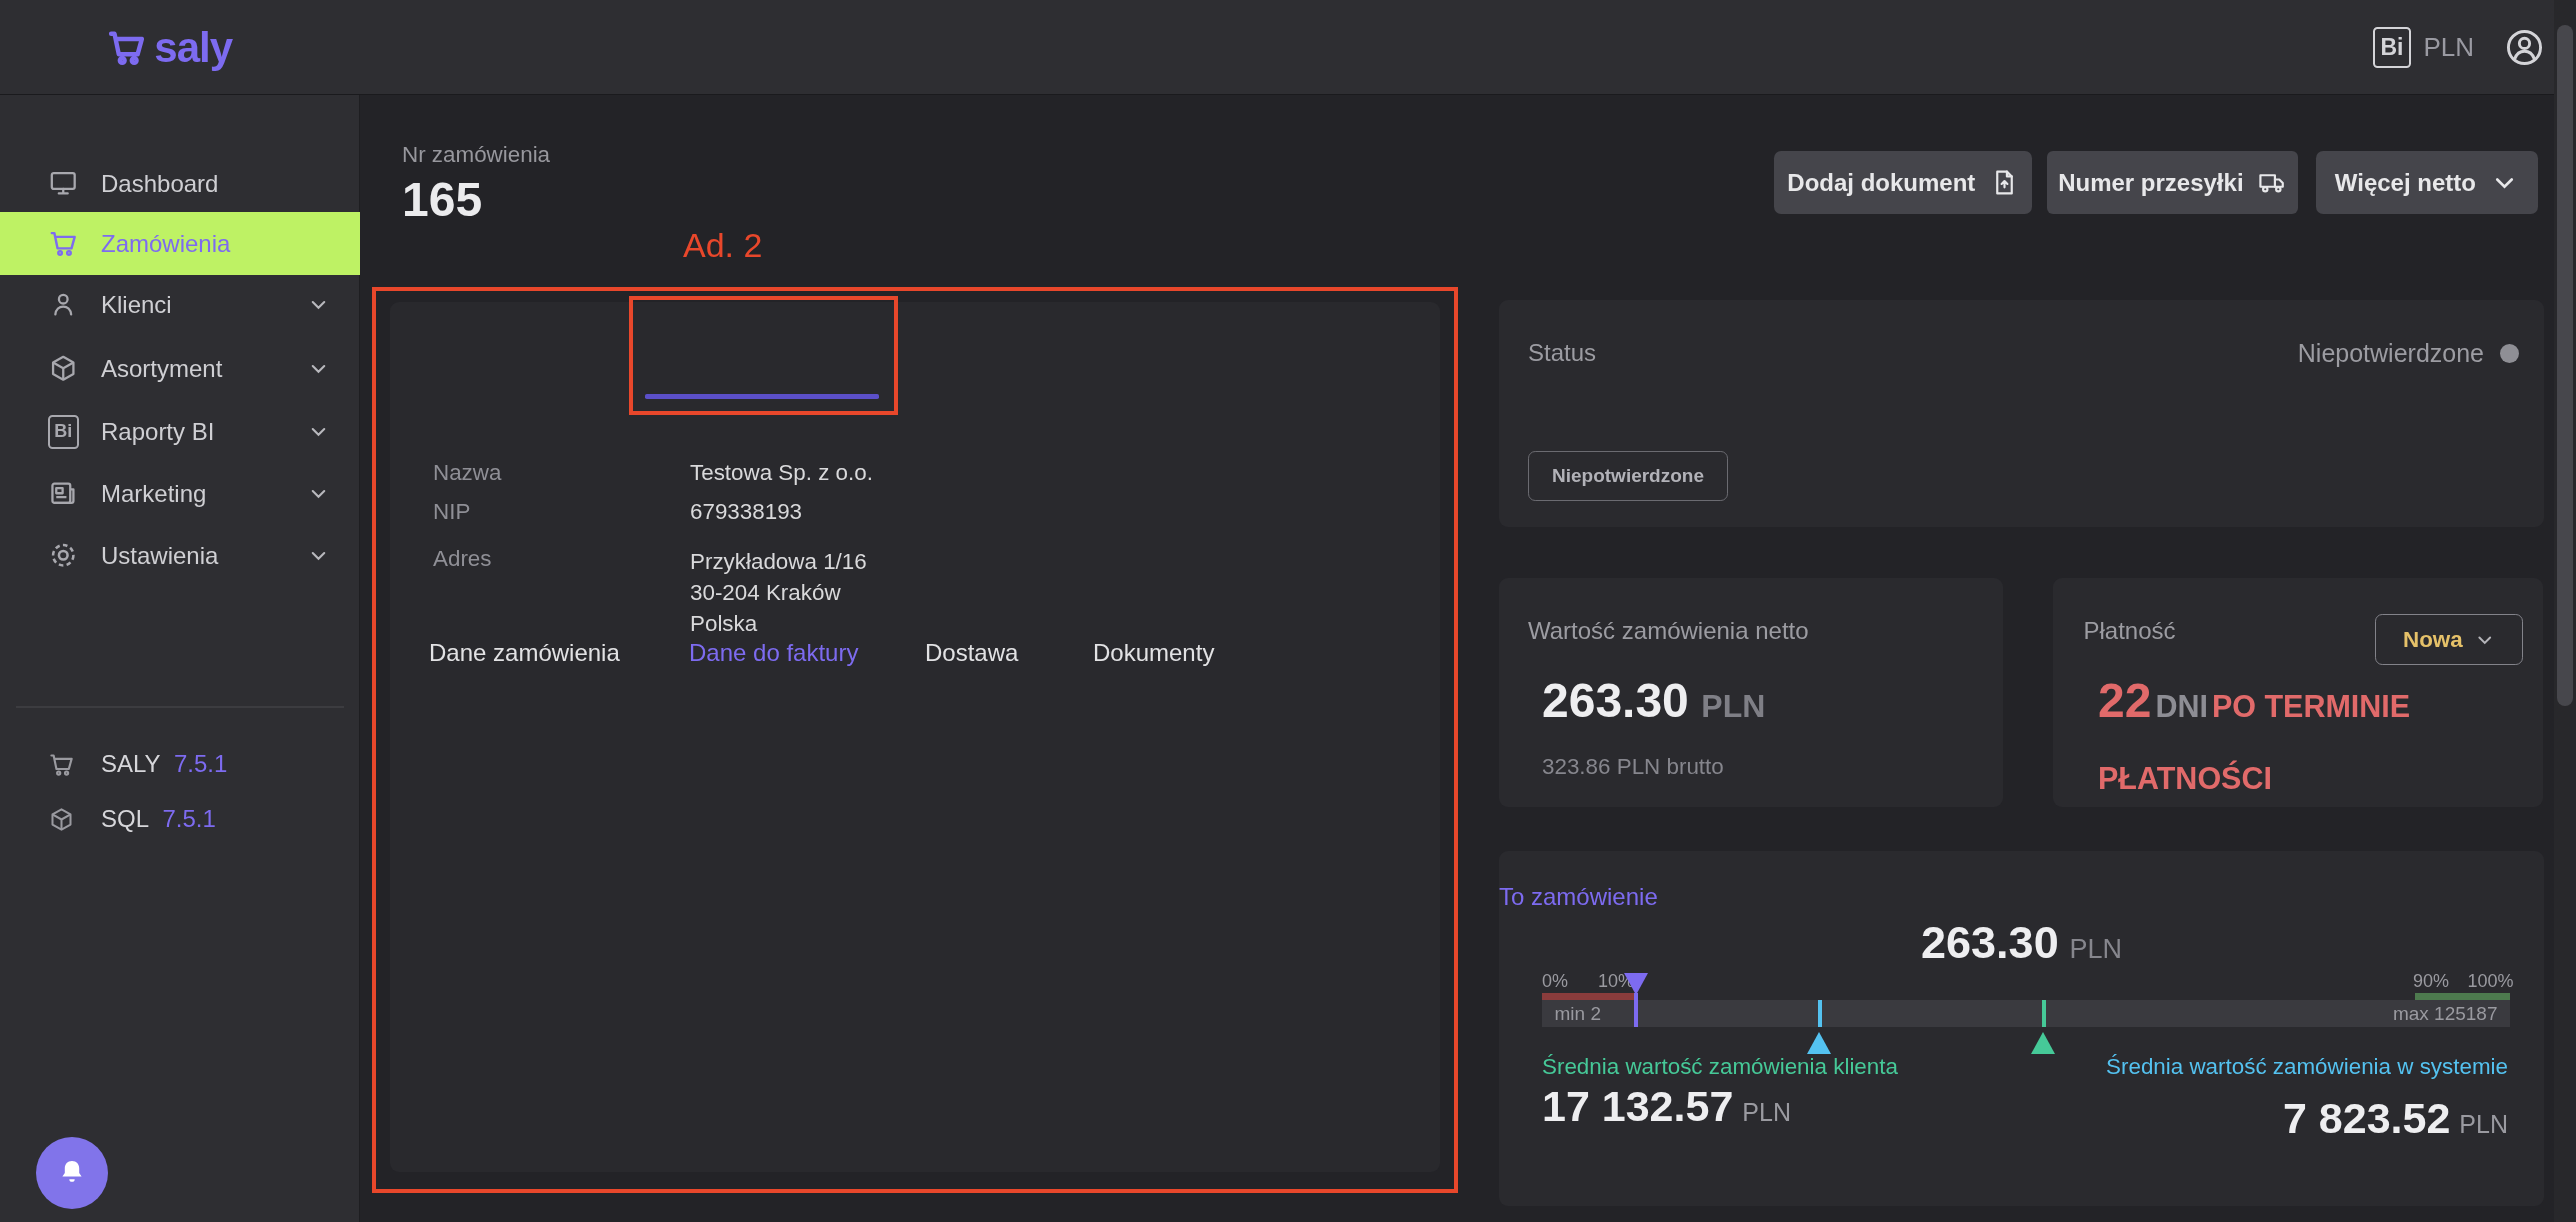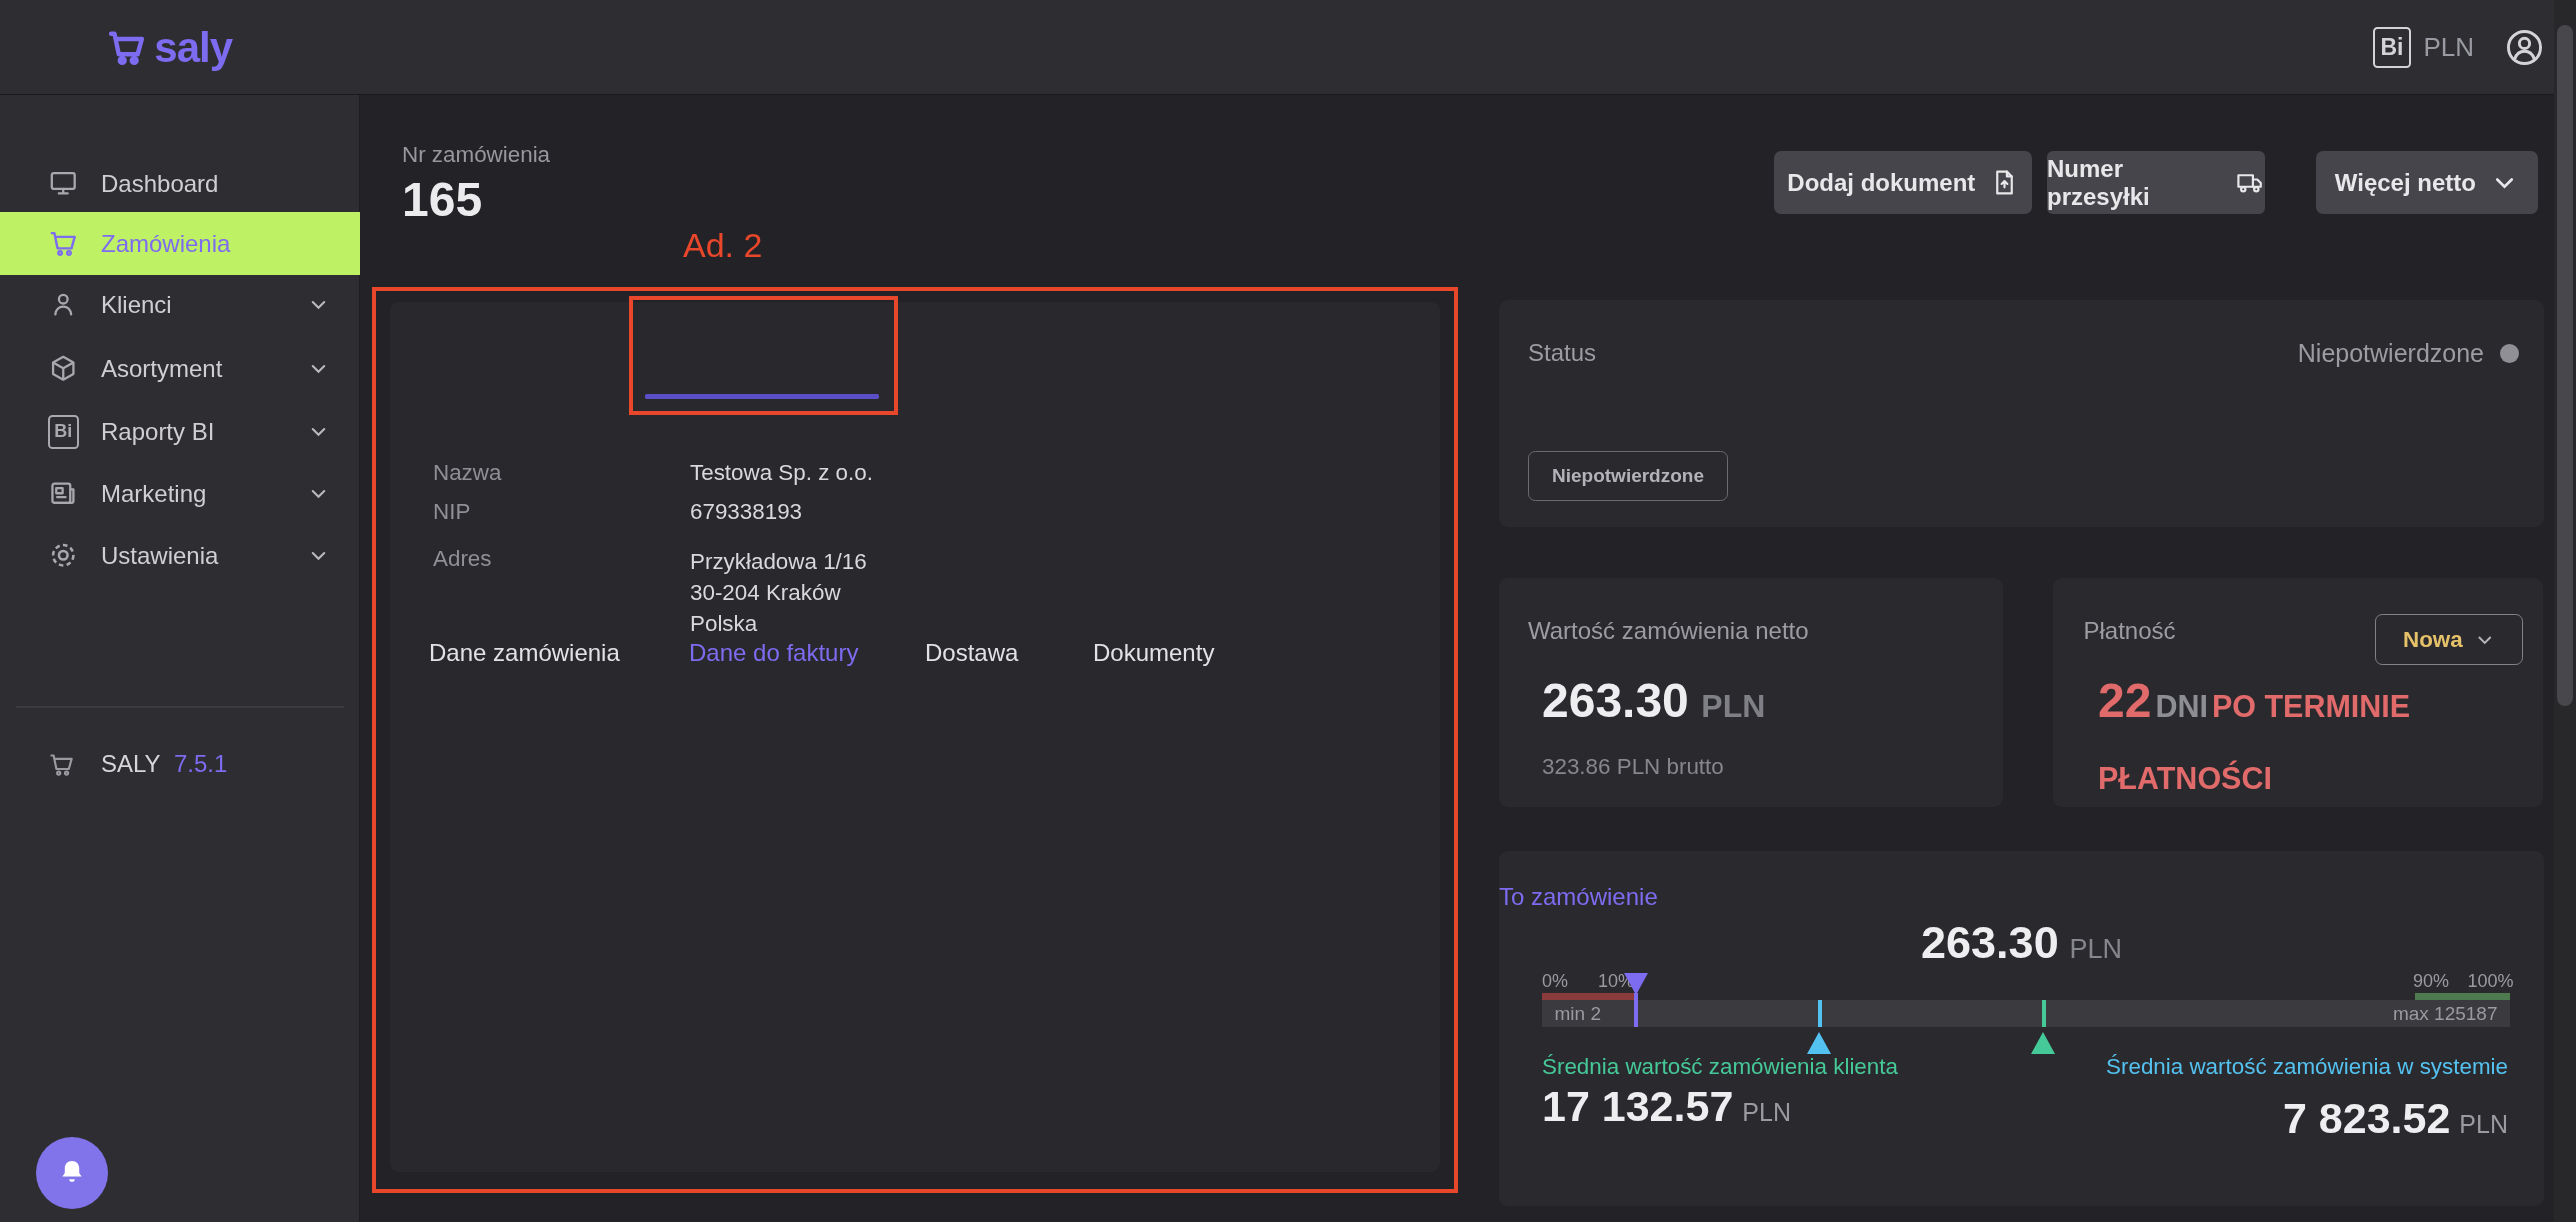--- a/index.html
+++ b/index.html
@@ -239,20 +239,31 @@
       <svg width="27" height="27" viewBox="0 0 24 24" fill="none" stroke="currentColor" stroke-width="1.9" stroke-linecap="round" stroke-linejoin="round">
         <path d="M3 4h2l2.5 12h11l2.5-9H6.2"></path>
           <circle cx="9.5" cy="19.6" r="1.4"></circle>
           <circle cx="16.5" cy="19.6" r="1.4"></circle>
       </svg>
     </span>
     <span class="ver-name">
       <span>SALY</span>&nbsp;&nbsp;<span class="ver-num">7.5.1</span>
     </span>
   </div>
+  <div class="ver-row" style="top:697px;">
+    <span class="s-icon">
+      <svg width="27" height="27" viewBox="0 0 24 24" fill="none" stroke="currentColor" stroke-width="1.8" stroke-linejoin="round">
+        <path d="M12 3l8 4.5v9L12 21l-8-4.5v-9z"></path>
+          <path d="M4 7.5L12 12l8-4.5M12 12v9"></path>
+      </svg>
+    </span>
+    <span class="ver-name">
+      <span>SQL</span>&nbsp;&nbsp;<span class="ver-num">7.5.1</span>
+    </span>
+  </div>
 
   <div class="bell-fab">
     <span>
       <svg width="32" height="32" viewBox="0 0 24 24" fill="currentColor">
         <path d="M12 3c-3.4 0-5.4 2.4-5.4 5.4v3.6l-1.8 2.7h14.4l-1.8-2.7V8.4C17.4 5.4 15.4 3 12 3z"></path>
         <path d="M10 16.6a2 2 0 0 0 4 0z"></path>
       </svg>
     </span>
   </div>
 </div>
@@ -263,21 +274,21 @@
 <div class="hbtn" style="left:1774px;width:258px;">
   <span>Dodaj dokument</span>
   <span>
     <svg viewBox="0 0 24 24" width="29" height="29" fill="none" stroke="currentColor" stroke-width="1.8" stroke-linecap="round" stroke-linejoin="round">
       <path d="M6 3h8l4 4v14H6z"></path>
         <path d="M14 3v4h4"></path>
         <path d="M12 16v-5M9.6 13.2L12 10.8l2.4 2.4"></path>
     </svg>
   </span>
 </div>
-<div class="hbtn" style="left:2047px;width:218px;border-radius:6px;">
+<div class="hbtn" style="left:2047px;width:251px;border-radius:6px;">
   <span>Numer przesyłki</span>
   <span>
     <svg viewBox="0 0 24 24" width="29" height="29" fill="none" stroke="currentColor" stroke-width="1.8" stroke-linecap="round" stroke-linejoin="round">
       <path d="M2 6h12v9.5H2z"></path>
         <path d="M14 9.5h3.6l2.9 3v3h-6.5"></path>
       <circle cx="6" cy="17.6" r="1.8"></circle>
         <circle cx="16.8" cy="17.6" r="1.8"></circle>
     </svg>
   </span>
 </div>

